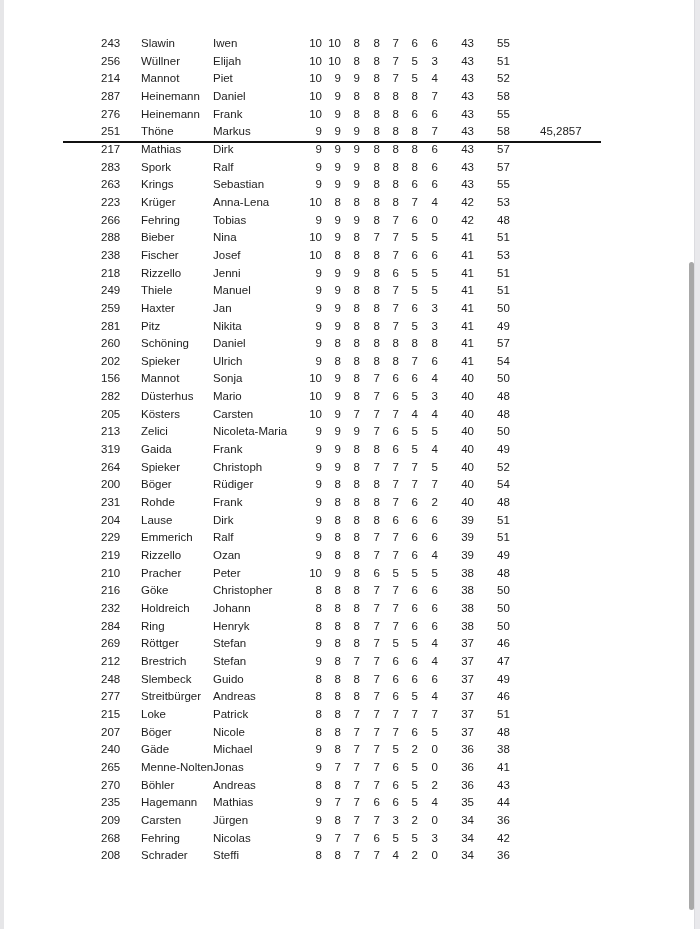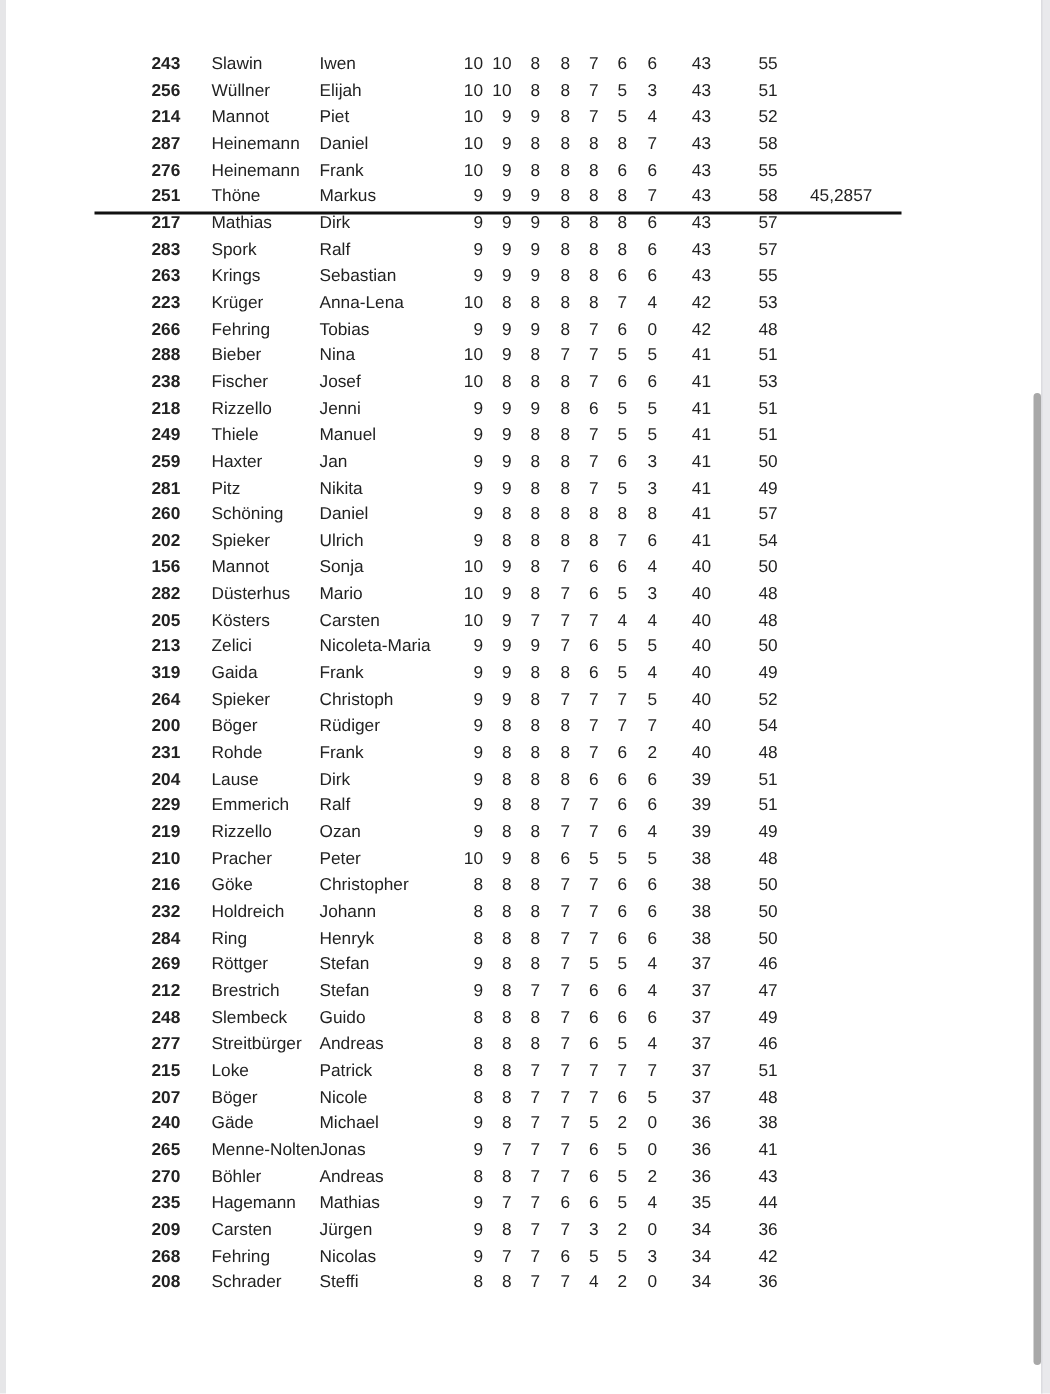--- a/index.html
+++ b/index.html
@@ -8,28 +8,28 @@
     background: #ffffff;
     font-family: "Liberation Sans", "DejaVu Sans", sans-serif;
     color: #222222;
   }
   .left-edge { position: absolute; left: 0; top: 0; width: 4px; height: 929px; background: #e6e6e8; }
   .right-edge { position: absolute; right: 0; top: 0; width: 5px; height: 929px; background: #e9e9ec; border-left: 1px solid #dcdce0; }
   .scroll-thumb { position: absolute; left: 689px; top: 262px; width: 5px; height: 648px; background: #a8a8a8; border-radius: 3px; }
   .table { position: absolute; left: 0; top: 35px; width: 700px; }
   .row { position: relative; height: 17.67px; font-size: 11.5px; line-height: 17.67px; white-space: nowrap; }
   .row span { position: absolute; top: 0; }
-  .c-id { left: 101px; font-weight: bold; }
+  .c-id { left: 101px; }
   .c-ln { left: 141px; }
   .c-fn { left: 213px; }
   .n { text-align: right; width: 20px; }
   .s1 { left: 302px; } .s2 { left: 321px; } .s3 { left: 340px; } .s4 { left: 360px; }
   .s5 { left: 379px; } .s6 { left: 398px; } .s7 { left: 418px; }
   .c-sum { left: 444px; width: 30px; text-align: right; }
-  .c-tot { left: 497px; width: 30px; text-align: center; }
+  .c-tot { left: 497px; width: 30px; text-align: left; }
   .c-avg { left: 540px; width: 60px; }
   .separator { position: absolute; left: 63px; top: 141px; width: 538px; height: 2px; background: #111; }
 </style>
 </head>
 <body>
 
 <div class="left-edge"></div>
 <div class="right-edge"></div>
 <div class="scroll-thumb"></div>
 

